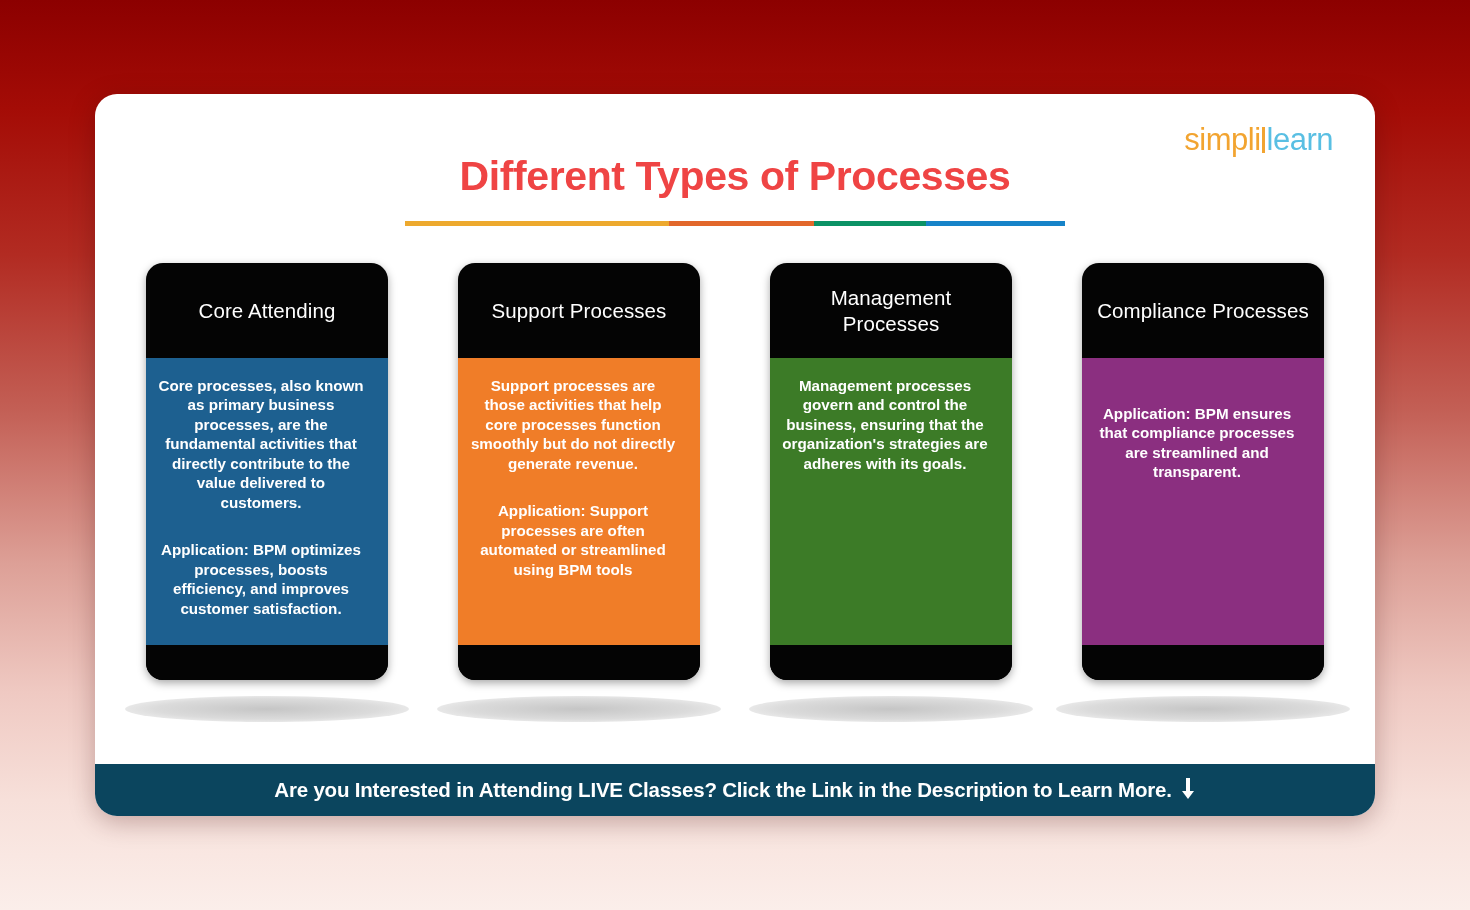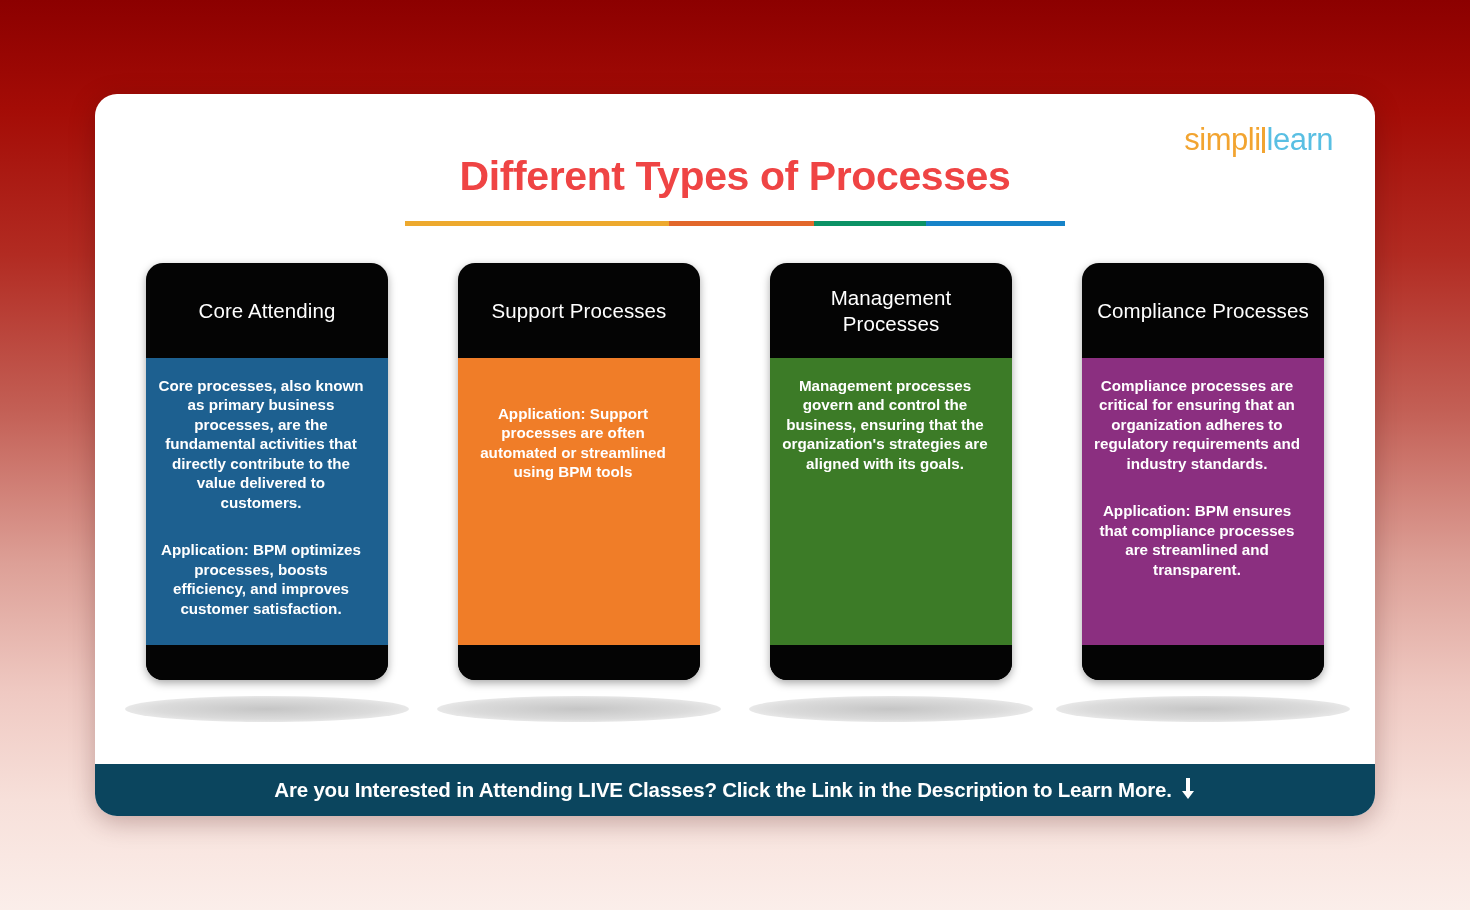--- a/index.html
+++ b/index.html
@@ -226,45 +226,45 @@
           <div class="card-footer"></div>
         </div>
         <div class="card-shadow"></div>
       </div>
       <div class="card-wrap">
         <div class="card">
           <div class="card-header">
             <div class="card-header-text">Support Processes</div>
           </div>
           <div class="card-body" style="background: rgb(240, 125, 40);">
+            <div class="card-desc">Support processes are those activities that help core processes function smoothly but do not directly generate revenue.</div>
             <div class="card-app">Application: Support processes are often automated or streamlined using BPM tools</div>
           </div>
           <div class="card-footer"></div>
         </div>
         <div class="card-shadow"></div>
       </div>
       <div class="card-wrap">
         <div class="card">
           <div class="card-header">
             <div class="card-header-text">Management Processes</div>
           </div>
           <div class="card-body" style="background: rgb(60, 123, 39);">
-            <div class="card-desc">Management processes govern and control the business, ensuring that the organization's strategies are aligned with its goals.</div>
+            <div class="card-desc">Management processes govern and control the business, ensuring that the organization's strategies are adheres with its goals.</div>
           </div>
           <div class="card-footer"></div>
         </div>
         <div class="card-shadow"></div>
       </div>
       <div class="card-wrap">
         <div class="card">
           <div class="card-header">
             <div class="card-header-text">Compliance Processes</div>
           </div>
           <div class="card-body" style="background: rgb(139, 47, 128);">
-            <div class="card-desc">Compliance processes are critical for ensuring that an organization adheres to regulatory requirements and industry standards.</div>
             <div class="card-app">Application: BPM ensures that compliance processes are streamlined and transparent.</div>
           </div>
           <div class="card-footer"></div>
         </div>
         <div class="card-shadow wide"></div>
       </div>
     </div>
 
   <div id="footer-banner">
     <span id="footer-text">Are you Interested in Attending LIVE Classes? Click the Link in the Description to Learn More.</span>

